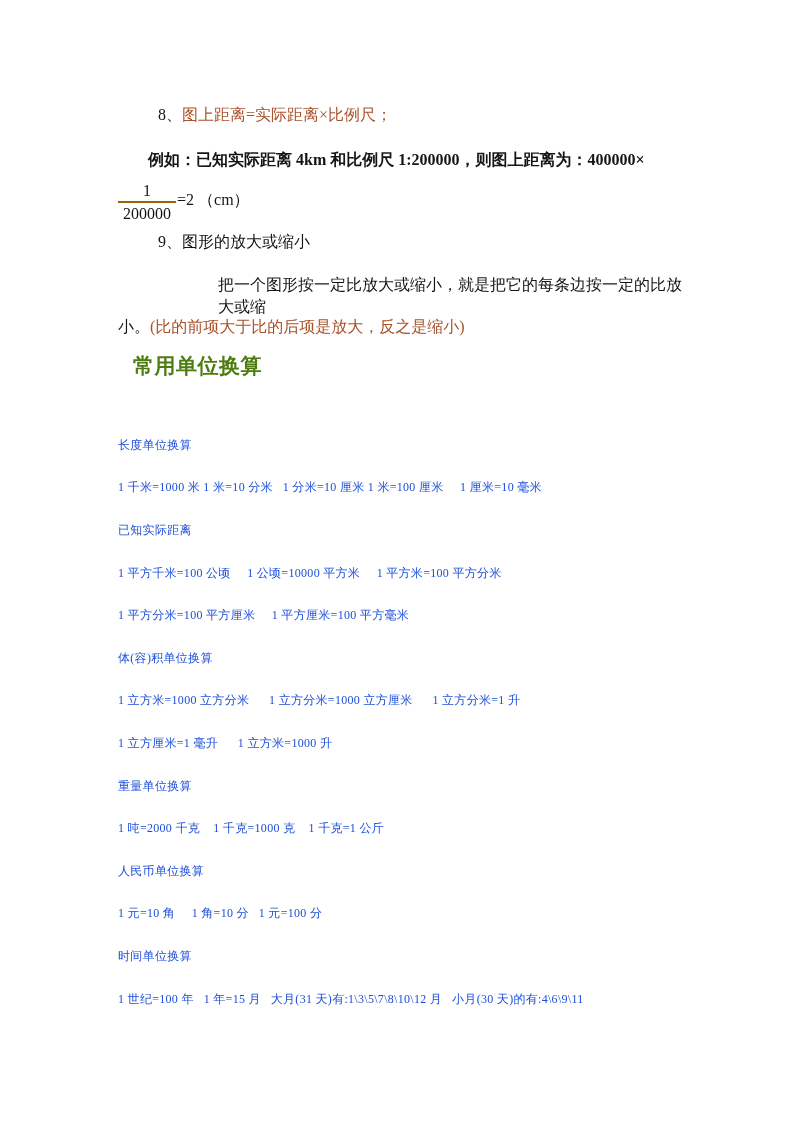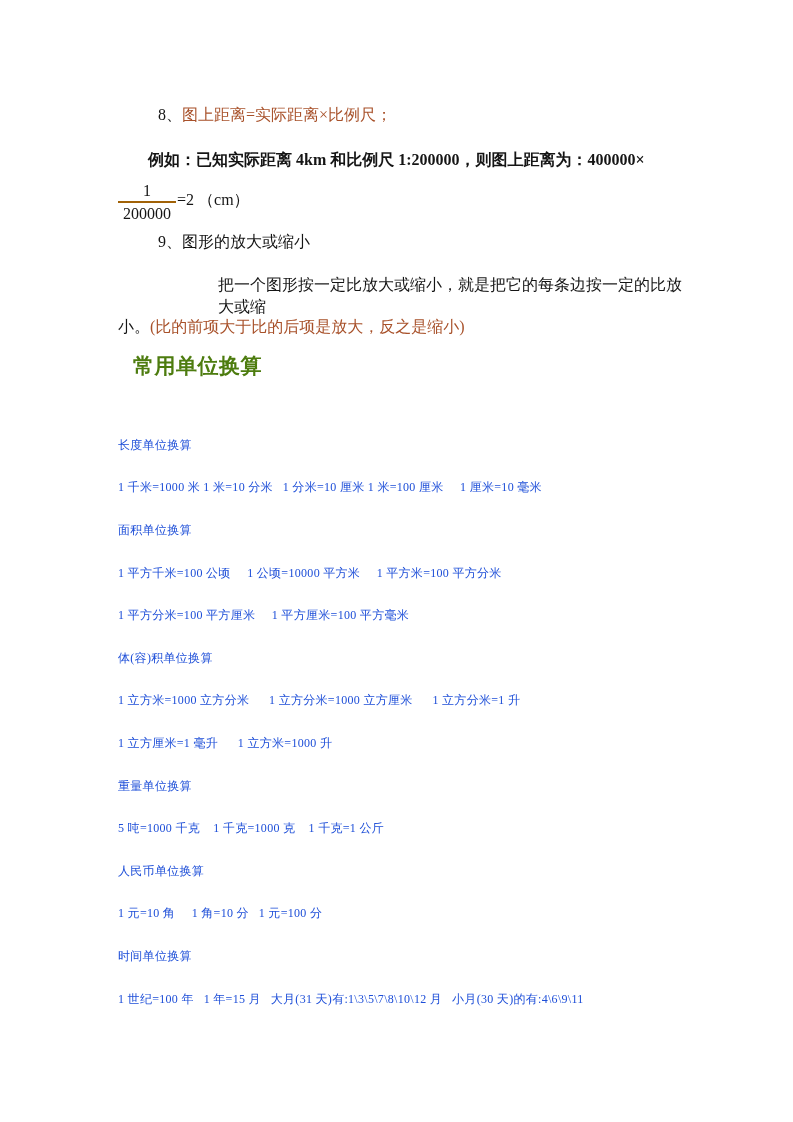--- a/index.html
+++ b/index.html
@@ -99,30 +99,30 @@
   <div class="para" style="top:316px"><span>小。</span><span class="orange">(比的前项大于比的后项是放大，反之是缩小)</span></div>
 
   <div class="para indent-body" style="top:274px">把一个图形按一定比放大或缩小，就是把它的每条边按一定的比放大或缩</div>
 
   <div class="section-heading">常用单位换算</div>
 
   <div class="units">
     <div class="u-line">长度单位换算</div>
     <div class="u-line">1 千米=1000 米 1 米=10 分米   1 分米=10 厘米 1 米=100 厘米     1 厘米=10 毫米</div>
 
-    <div class="u-line">面积单位换算</div>
+    <div class="u-line">已知实际距离</div>
     <div class="u-line">1 平方千米=100 公顷     1 公顷=10000 平方米     1 平方米=100 平方分米</div>
     <div class="u-line">1 平方分米=100 平方厘米     1 平方厘米=100 平方毫米</div>
 
     <div class="u-line">体(容)积单位换算</div>
     <div class="u-line">1 立方米=1000 立方分米      1 立方分米=1000 立方厘米      1 立方分米=1 升</div>
     <div class="u-line">1 立方厘米=1 毫升      1 立方米=1000 升</div>
 
     <div class="u-line">重量单位换算</div>
-    <div class="u-line">5 吨=1000 千克    1 千克=1000 克    1 千克=1 公斤</div>
+    <div class="u-line">1 吨=2000 千克    1 千克=1000 克    1 千克=1 公斤</div>
 
     <div class="u-line">人民币单位换算</div>
     <div class="u-line">1 元=10 角     1 角=10 分   1 元=100 分</div>
 
     <div class="u-line">时间单位换算</div>
     <div class="u-line">1 世纪=100 年   1 年=15 月   大月(31 天)有:1\3\5\7\8\10\12 月   小月(30 天)的有:4\6\9\11</div>
   </div>
 
 </div>
 

